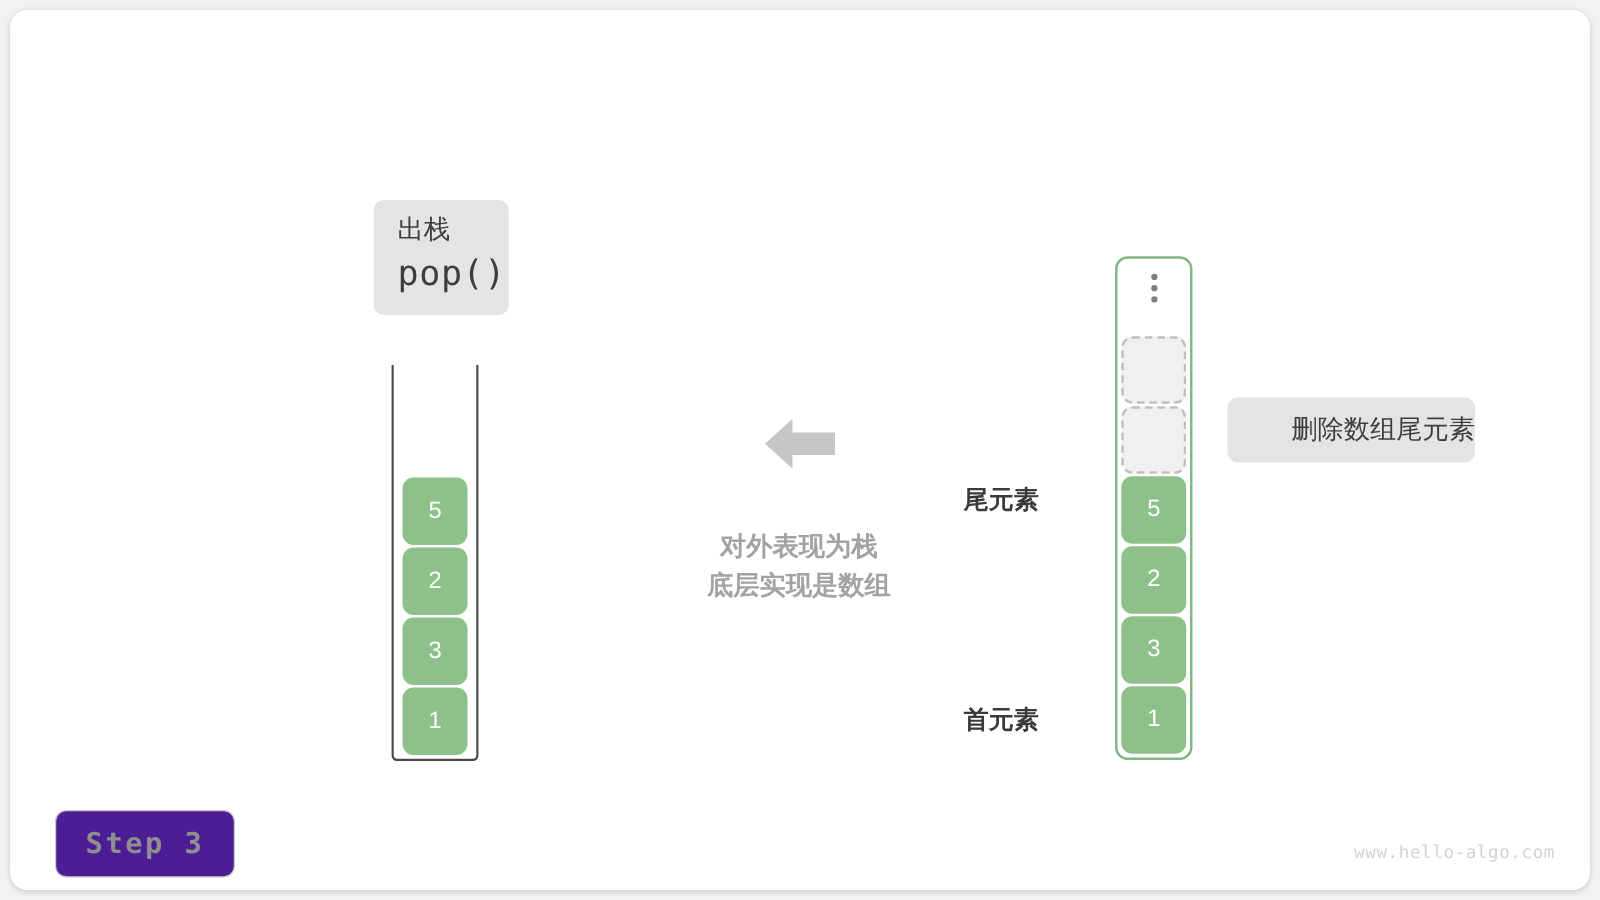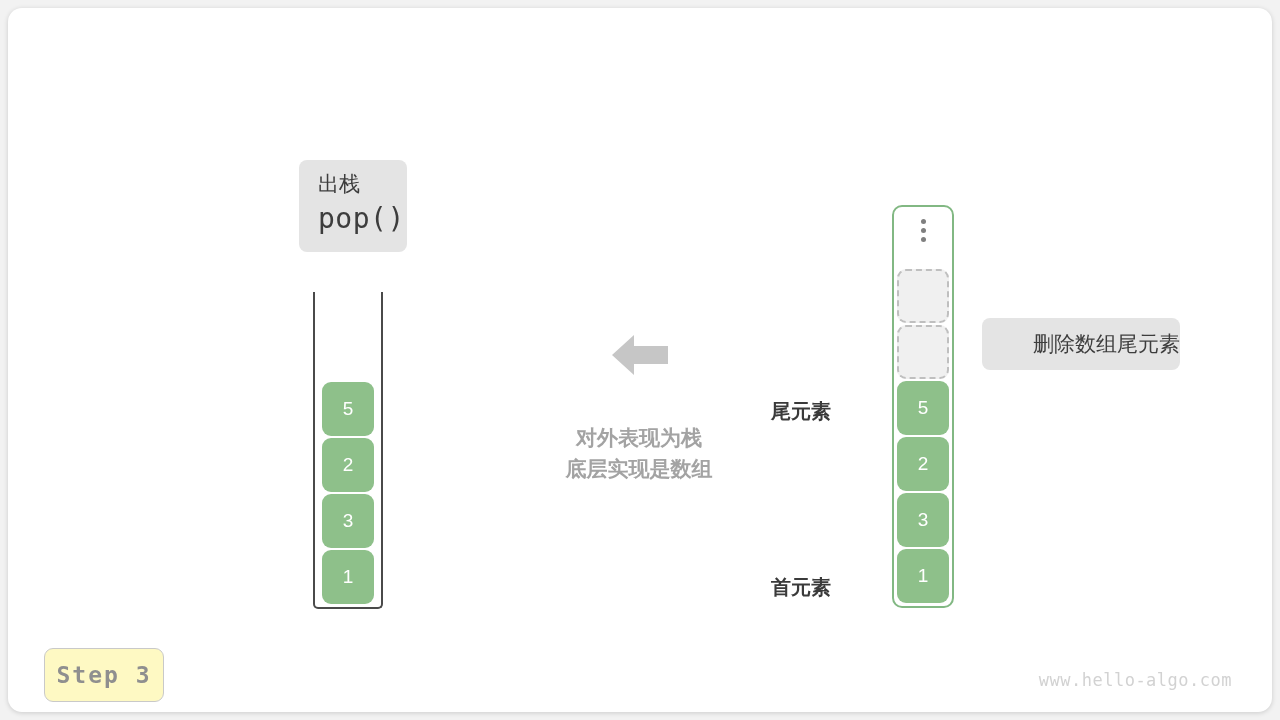--- a/index.html
+++ b/index.html
@@ -170,21 +170,20 @@
   }
 
   
   .side-label {
     position: absolute;
     font-size: 20px;
     font-weight: bold;
     color: #3a3a3a;
     text-align: right;
     white-space: nowrap;
-    margin-top: 12px;
   }
   #label-tail { left: 690px; top: 378px; width: 133px; }
   #label-head { left: 690px; top: 554px; width: 133px; }
 
   
   #arrow {
     position: absolute;
     left: 602px;
     top: 317px;
     width: 60px;
@@ -203,43 +202,43 @@
     color: #a3a3a3;
     line-height: 1.48;
   }
   #center-caption div { white-space: nowrap; }
 
   
   #step-badge {
     position: absolute;
     left: 36px;
     top: 640px;
-    width: 120px;
+    width: 144px;
     height: 54px;
     border: 1px solid #c9c9c9;
     border-radius: 9px;
-    background: #fef9c3;
+    background: #4c1d95;
     display: flex;
     align-items: center;
     justify-content: center;
     box-sizing: border-box;
     font-family: "DejaVu Sans Mono", "Liberation Mono", monospace;
     font-size: 23px;
     font-weight: bold;
     color: #8f8f8f;
     letter-spacing: 2px;
   }
 
   
   #watermark {
     position: absolute;
-    right: 40px;
+    right: 28px;
     bottom: 22px;
     font-family: "DejaVu Sans Mono", "Liberation Mono", monospace;
-    font-size: 17px;
+    font-size: 14px;
     color: #d2d2d2;
     letter-spacing: 0.5px;
   }
 </style>
 </head>
 <body>
 
 <div id="canvas">
   <div class="card">
 

